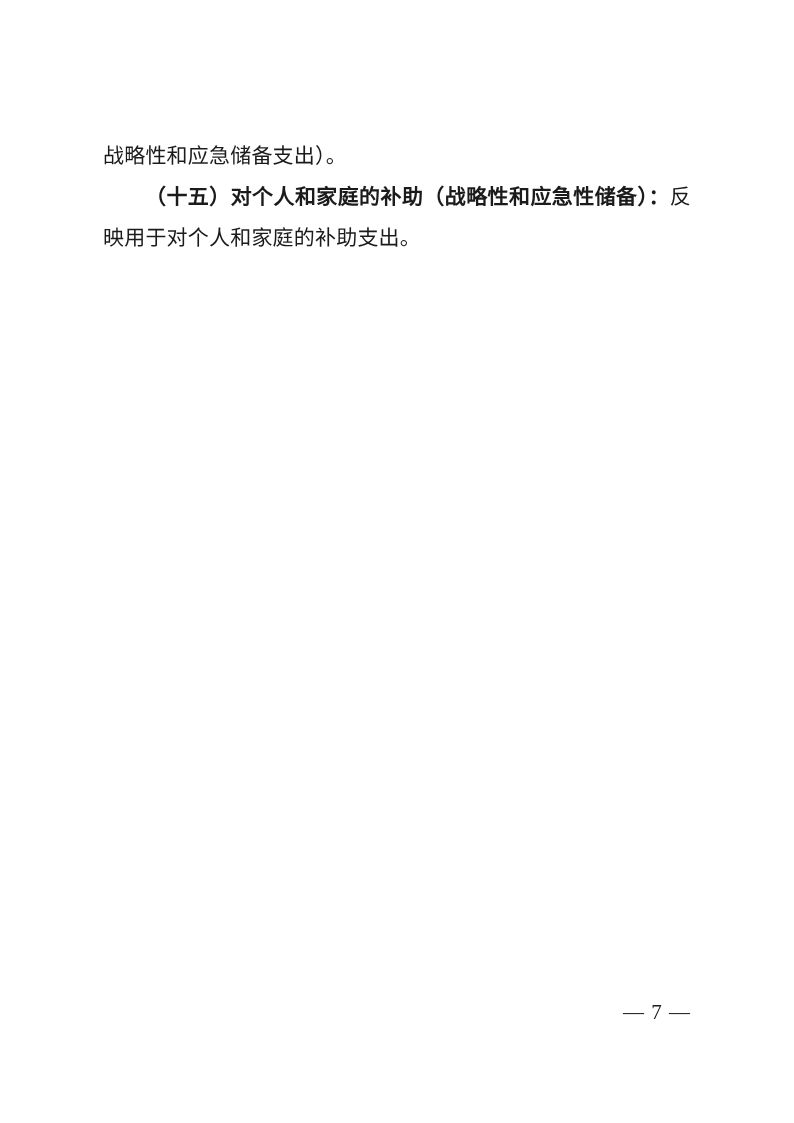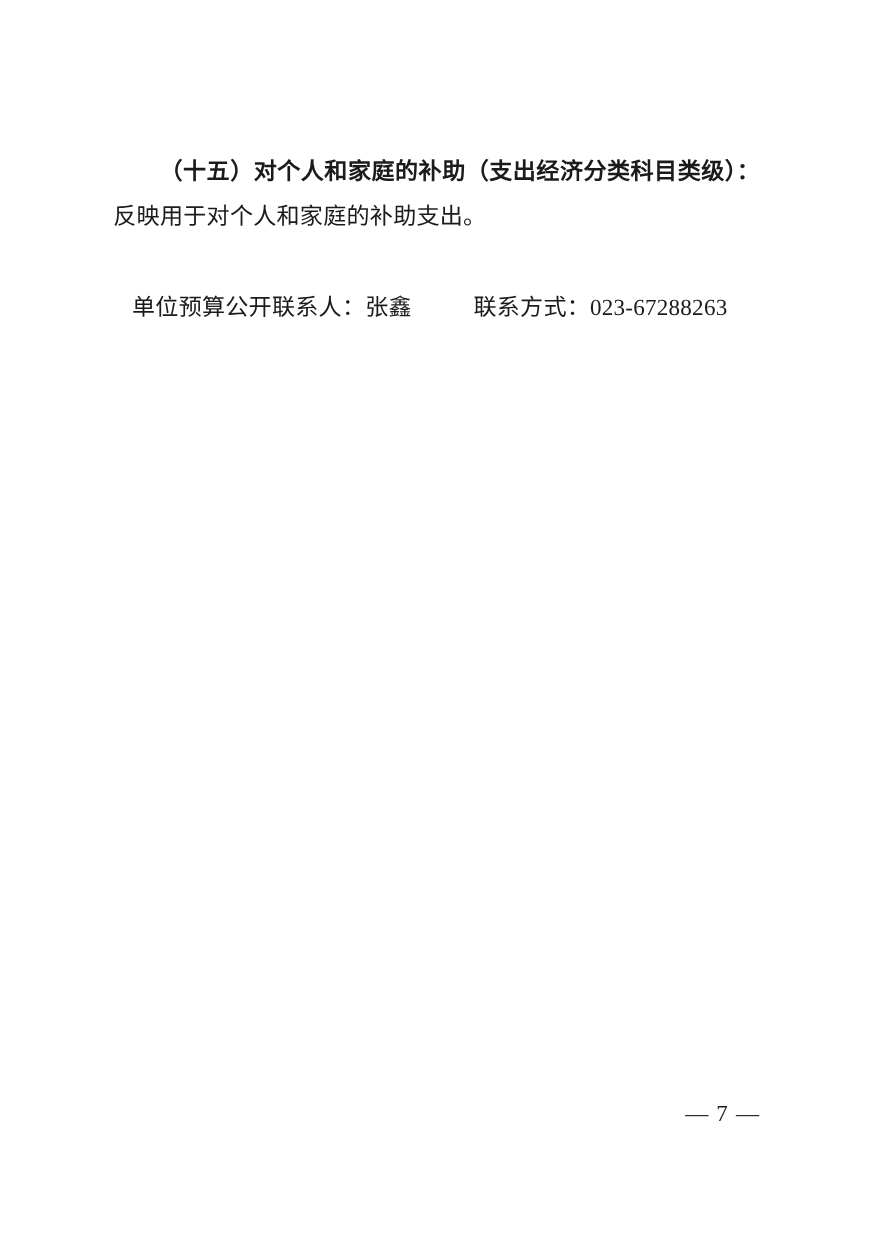--- a/index.html
+++ b/index.html
@@ -57,23 +57,23 @@
     letter-spacing: 1px;
   }
 </style>
 </head>
 <body>
 
 <div class="page">
 
   <div class="doc-body">
 
+    <p><span>战略性和应急储备支出）。</span></p>
 
-    <p class="para-indent"><span class="seg-heading">（十五）对个人和家庭的补助（支出经济分类科目类级）：</span><span>反映用于对个人和家庭的补助支出。</span></p>
+    <p class="para-indent"><span class="seg-heading">（十五）对个人和家庭的补助（战略性和应急性储备）：</span><span>反映用于对个人和家庭的补助支出。</span></p>
 
 
-    <p class="contact-line"><span>单位预算公开联系人：</span><span>张鑫</span><span class="contact-gap"></span><span>联系方式：</span><span>023-67288263</span></p>
 
   </div>
 
   <div class="page-number">— 7 —</div>
 
 </div>
 
 </body></html>

